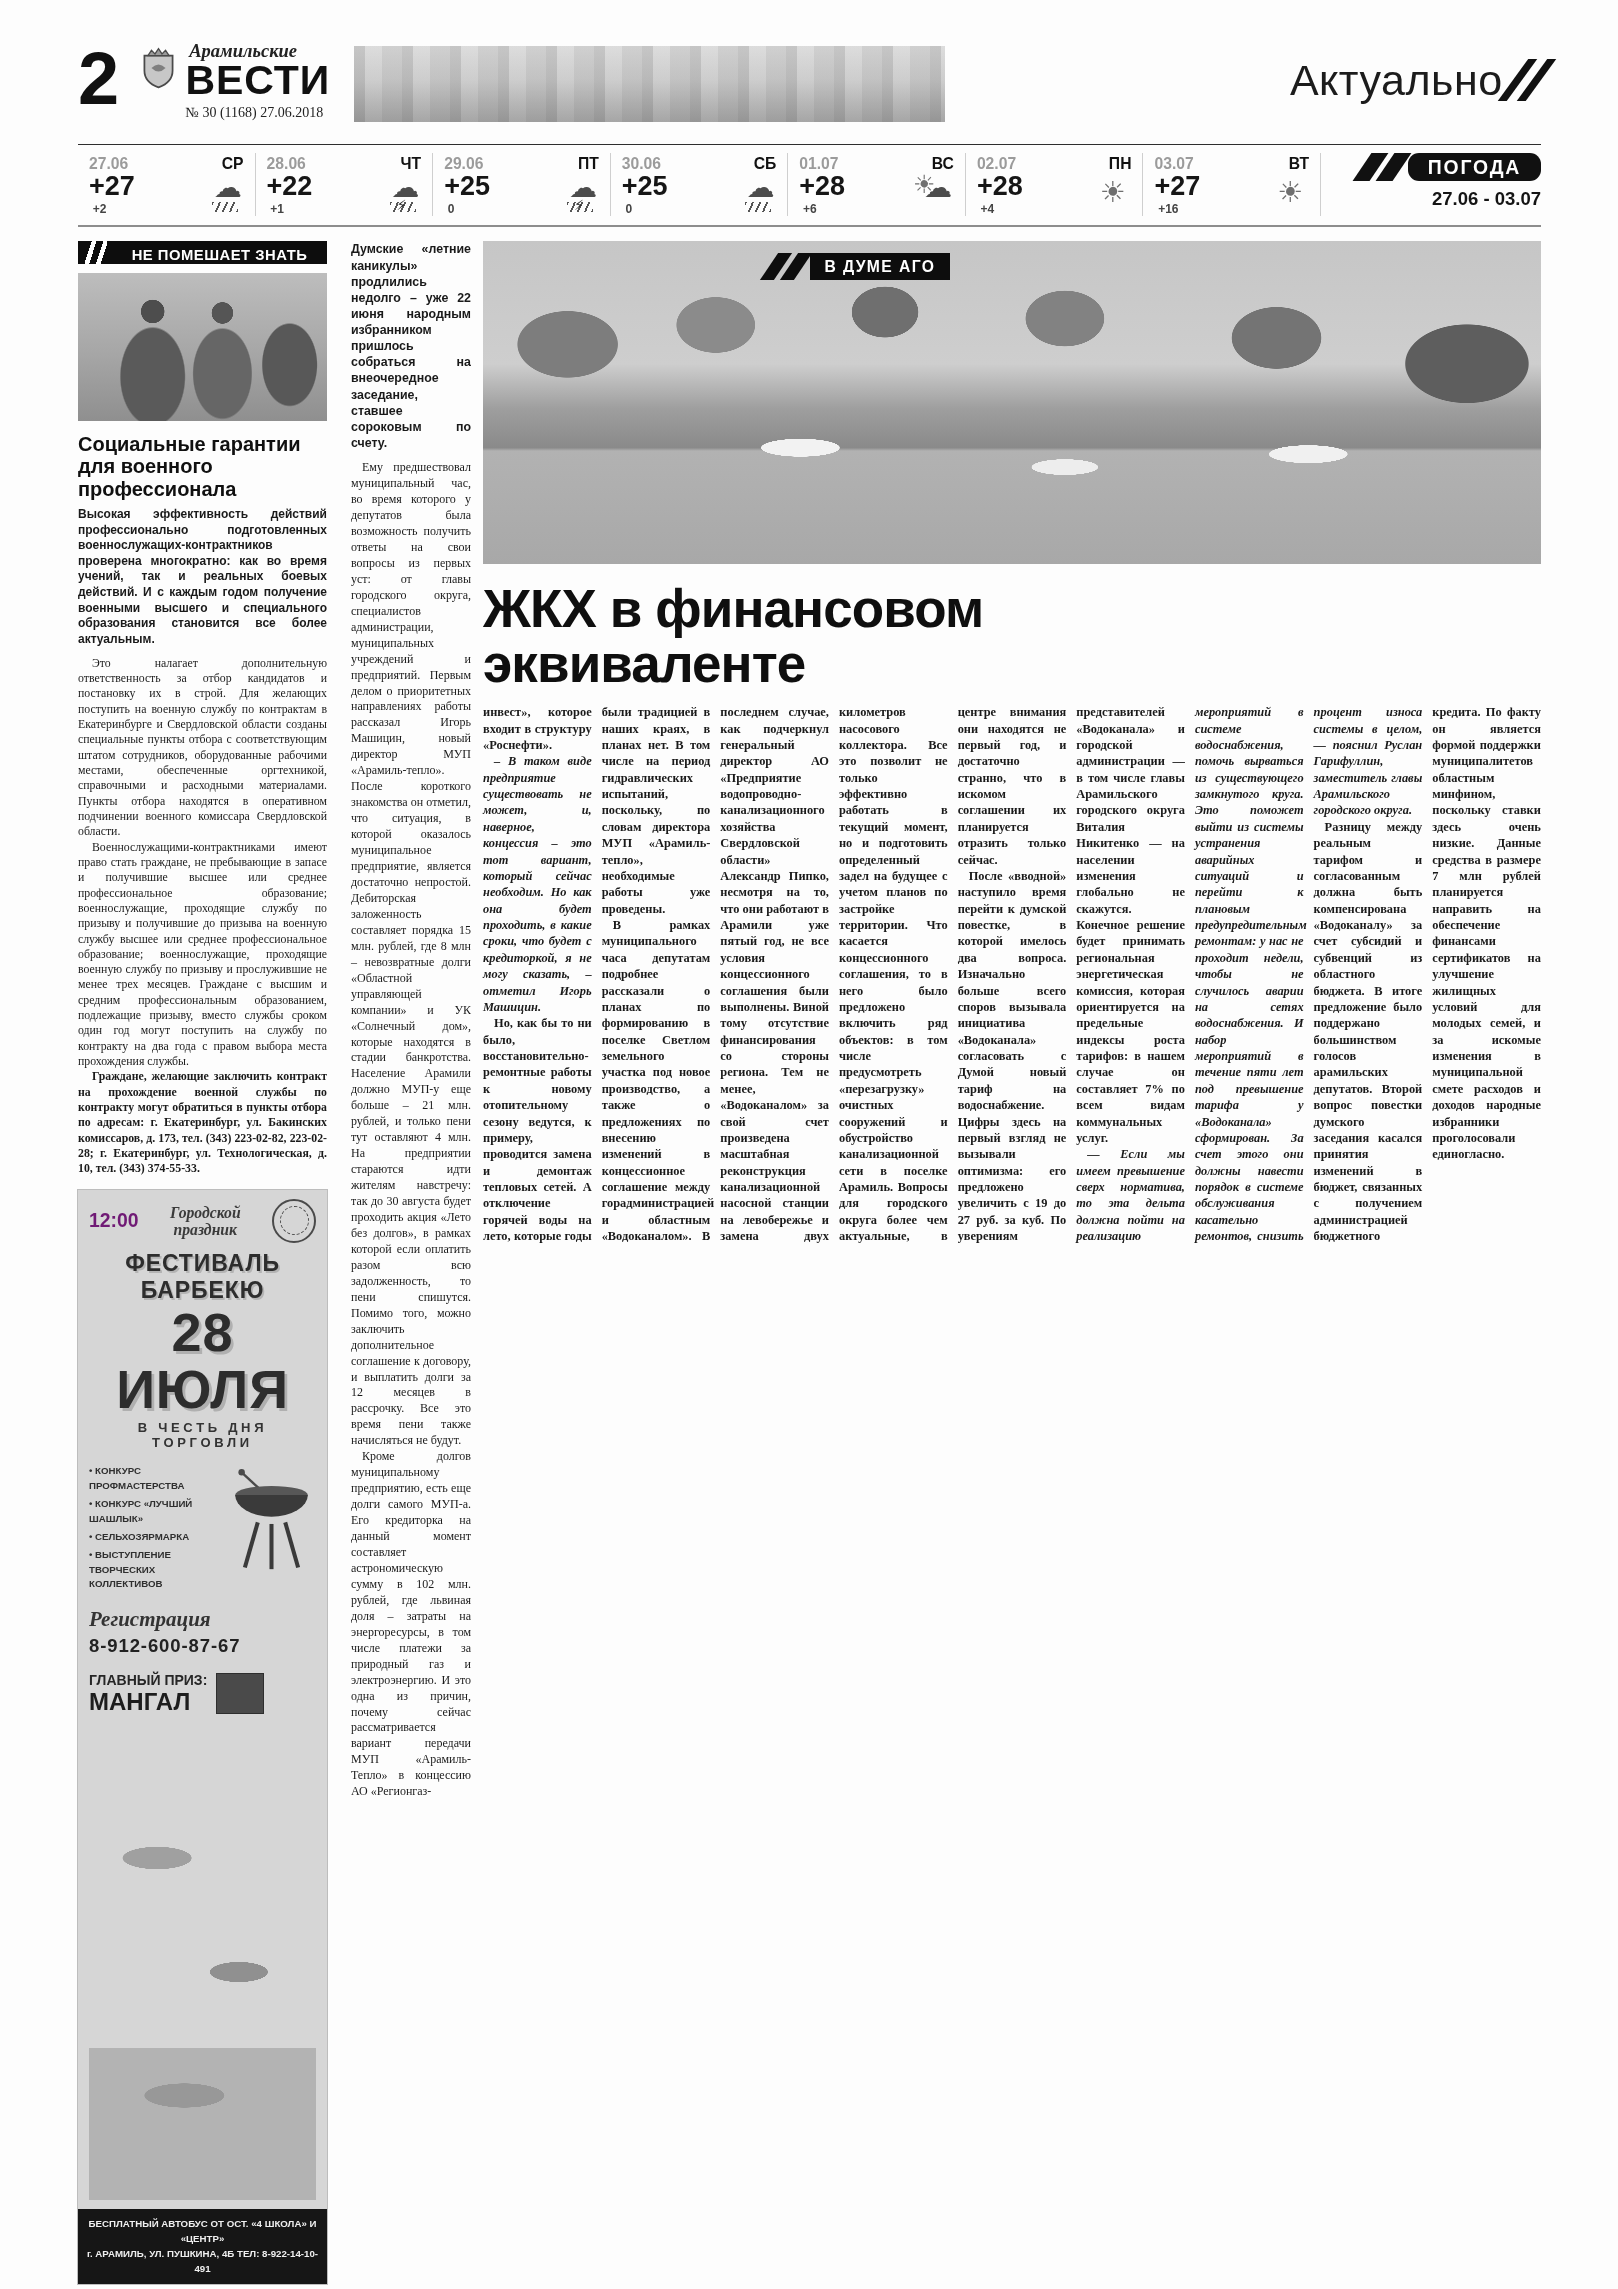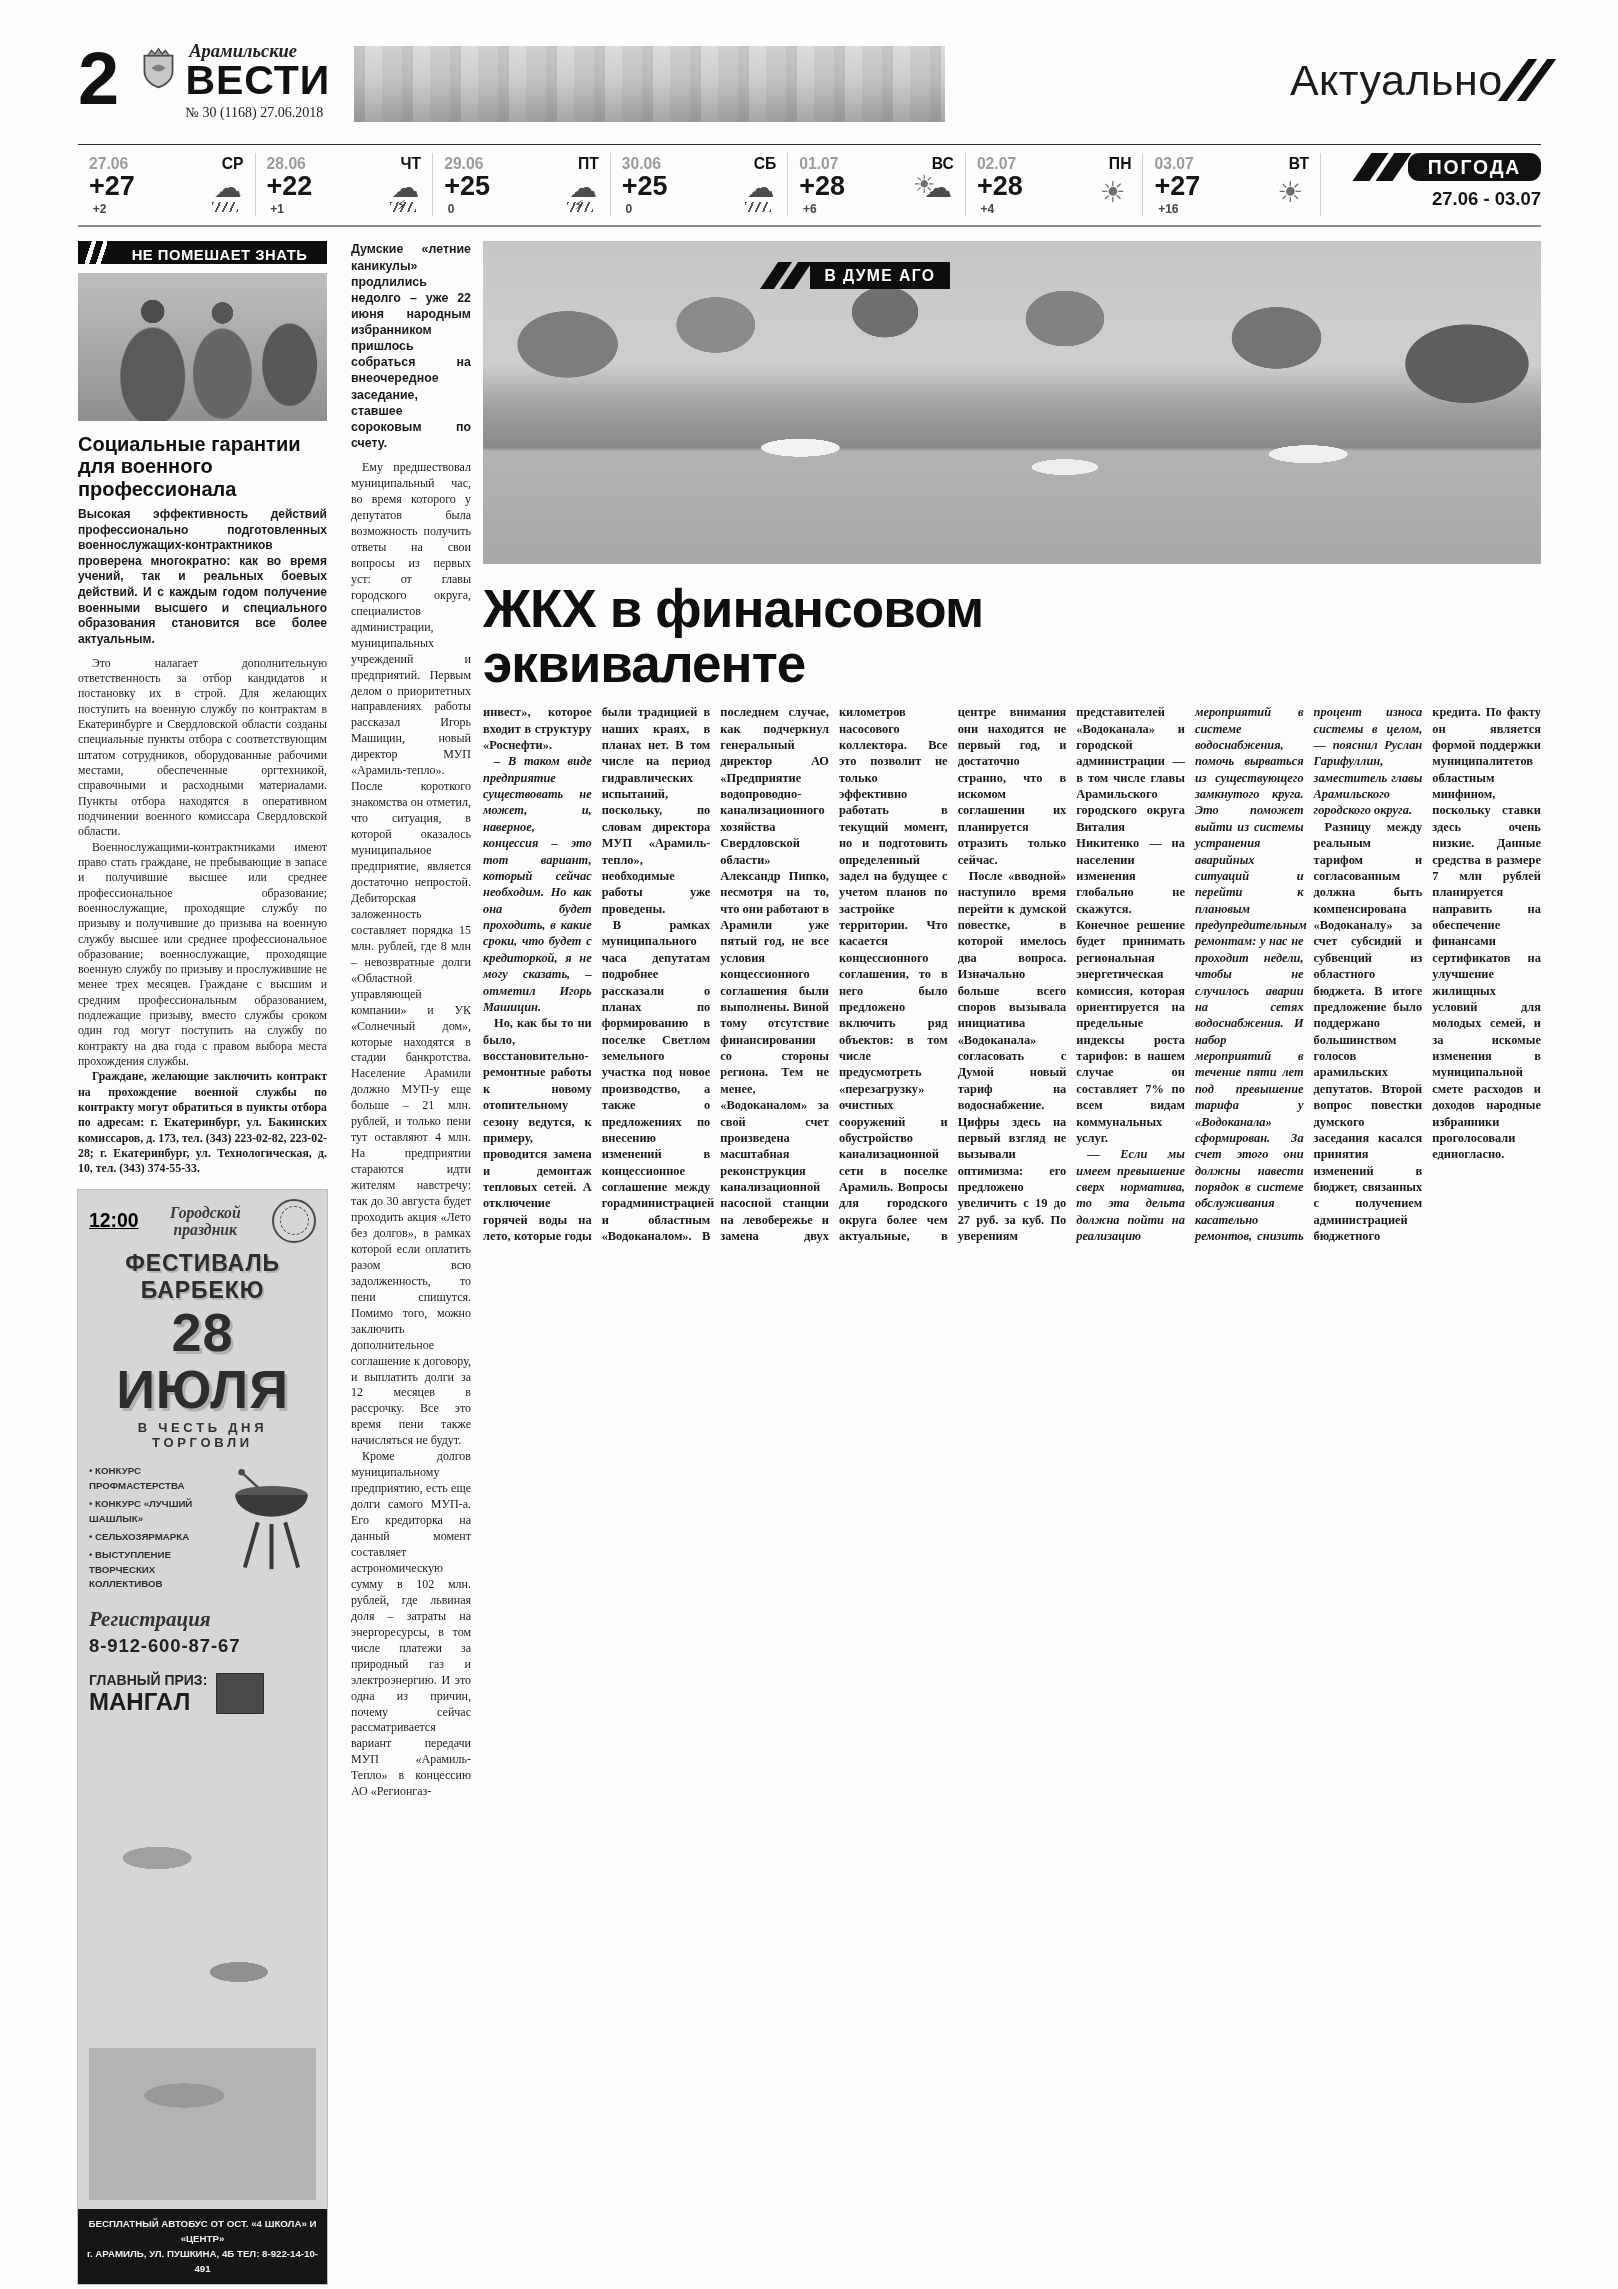--- a/index.html
+++ b/index.html
@@ -60,21 +60,21 @@
   .content { display:flex; gap:24px; margin-top:14.8px; }
   .left-col { width:249px; flex:none; }
   .main-article { flex:1; display:flex; gap:12px; }
 
   
   .badge-left { position:relative; background:#0d0d0d; color:#fff; height:23px;
                 font:bold 14.8px/29px "Liberation Sans", sans-serif; letter-spacing:0.5px;
                 text-align:center; padding-left:34px; }
   .badge-left::before { content:""; position:absolute; left:6.5px; top:0; bottom:0; width:22px;
                 background:repeating-linear-gradient(108deg, transparent 0 6.5px, #fff 6.5px 11px); }
-  .photo-badge { position:absolute; top:21px; left:27%; display:flex; align-items:center; }
+  .photo-badge { position:absolute; top:12px; left:27%; display:flex; align-items:center; }
   .pb-stripe { width:14px; height:27px; background:#0d0d0d; transform:skewX(-34deg); margin-right:6.5px; }
   .pb-label { background:#0d0d0d; color:#fff; font:bold 15.7px/27px "Liberation Sans", sans-serif;
               padding:0 14.8px; letter-spacing:1.4px; }
 
   
   .photo-left { height:148px; margin-top:8.3px;
     background:
       radial-gradient(circle 12px at 30% 26%, #4d4d4d 0 96%, transparent 100%),
       radial-gradient(circle 11px at 58% 27%, #555 0 96%, transparent 100%),
       radial-gradient(ellipse 33px 50px at 30% 70%, #5a5a5a 0 96%, transparent 100%),
@@ -83,21 +83,21 @@
       linear-gradient(180deg,#bdbdbd 0%,#a6a6a6 55%,#8f8f8f 100%); }
   .l-title { font:bold 20px/1.13 "Liberation Sans", sans-serif; color:#101010; margin:12px 0 6.5px 0; }
   .l-lead  { font:bold 12px/1.3 "Liberation Sans", sans-serif; text-align:justify; margin:0 0 8.3px 0; }
   .l-p { font-size:11.8px; line-height:1.3; text-align:justify; text-indent:14px; hyphens:auto; }
   .l-contact { font-weight:bold; }
 
   
   .ad { margin-top:13px; height:1094px; background:#d6d6d6; outline:0.9px solid #bdbdbd;
         display:flex; flex-direction:column; padding:9.2px 11px; font-family:"Liberation Sans", sans-serif; }
   .ad-header { display:flex; align-items:center; gap:7.4px; }
-  .ad-time { font:bold 19.4px "Liberation Sans", sans-serif; color:#000000;text-decoration:underline; }
+  .ad-time { font:bold 19.4px "Liberation Sans", sans-serif; color:#701a75; }
   .ad-tag { flex:1; text-align:center; font:bold italic 15.7px/1.1 "Liberation Serif", serif; color:#3b3b3b; }
   .ad-stamp { width:44px; height:44px; border:2.3px solid #4a4a4a; border-radius:50%; position:relative; flex:none; }
   .ad-stamp::before { content:""; position:absolute; inset:5.5px; border:1.4px dashed #4a4a4a; border-radius:50%; }
   .ad-title { text-align:center; font-weight:bold; font-size:23px; letter-spacing:0.9px; color:#2d2d2d;
               text-shadow:1.8px 1.8px 0 #b4b4b4; margin-top:7.4px; }
   .ad-date { text-align:center; font-weight:bold; font-size:54px; line-height:1.05; color:#2d2d2d;
              letter-spacing:0.9px; text-shadow:2.8px 2.8px 0 #b0b0b0; }
   .ad-sub { text-align:center; font-weight:bold; font-size:13px; letter-spacing:3.7px; color:#333; margin-top:1.8px; }
   .ad-mid { display:flex; margin-top:11px; }
   .ad-bullets { flex:1; list-style:none; }

